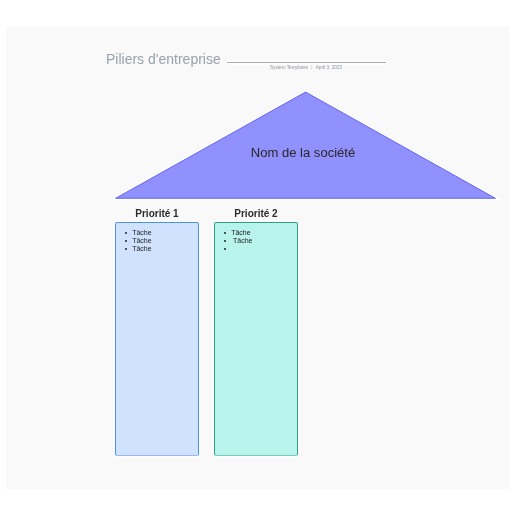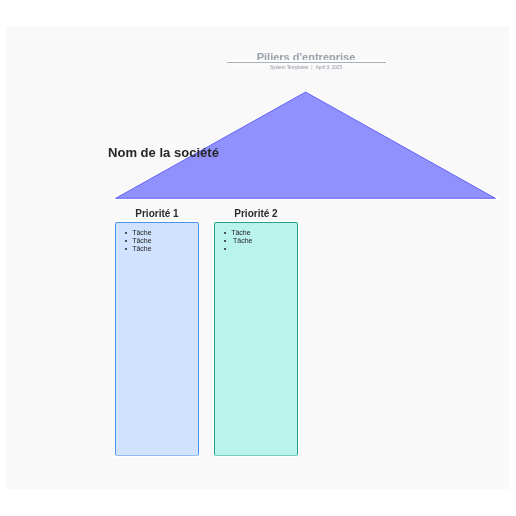--- a/index.html
+++ b/index.html
@@ -17,23 +17,22 @@
     left: 6px; top: 26px;
     width: 503px; height: 463px;
     background: #f9f9f9;
   }
 
   
   #header { position: absolute; left: 0; top: 0; width: 503px; }
   #doc-title {
     position: absolute;
     left: 100px; top: 24.5px; width: 400px;
-    text-align: center;
-    font-size: 11px;
-    font-weight: bold;
+    font-size: 14px;
+    font-weight: normal;
     color: #99a2ad;
   }
   #title-rule-halo {
     position: absolute;
     left: 221px; top: 33.6px;
     width: 159px; height: 5.2px;
     background: #fdfdfd;
   }
   #title-rule-line {
     position: absolute;
@@ -53,23 +52,23 @@
   
   #roof {
     position: absolute;
     left: 105px; top: 62px;
     width: 390px; height: 116px;
   }
   #roof svg { display: block; }
   #company-name {
     position: absolute;
     left: 102px; top: 119px; width: 390px;
-    text-align: left;
+    text-align: center;
     font-size: 13.05px;
-    font-weight: bold;
+    font-weight: normal;
     color: #272727;
   }
 
   
   #pillars { position: absolute; left: 0; top: 0; width: 503px; height: 463px; }
   .pillar-col { position: absolute; top: 0; width: 84px; height: 463px; }
   .pillar-col.c1 { left: 109px; }
   .pillar-col.c2 { left: 208px; }
   .pillar-col.c3 { left: 307px; width: 85px; }
   .pillar-col.c4 { left: 407px; }

